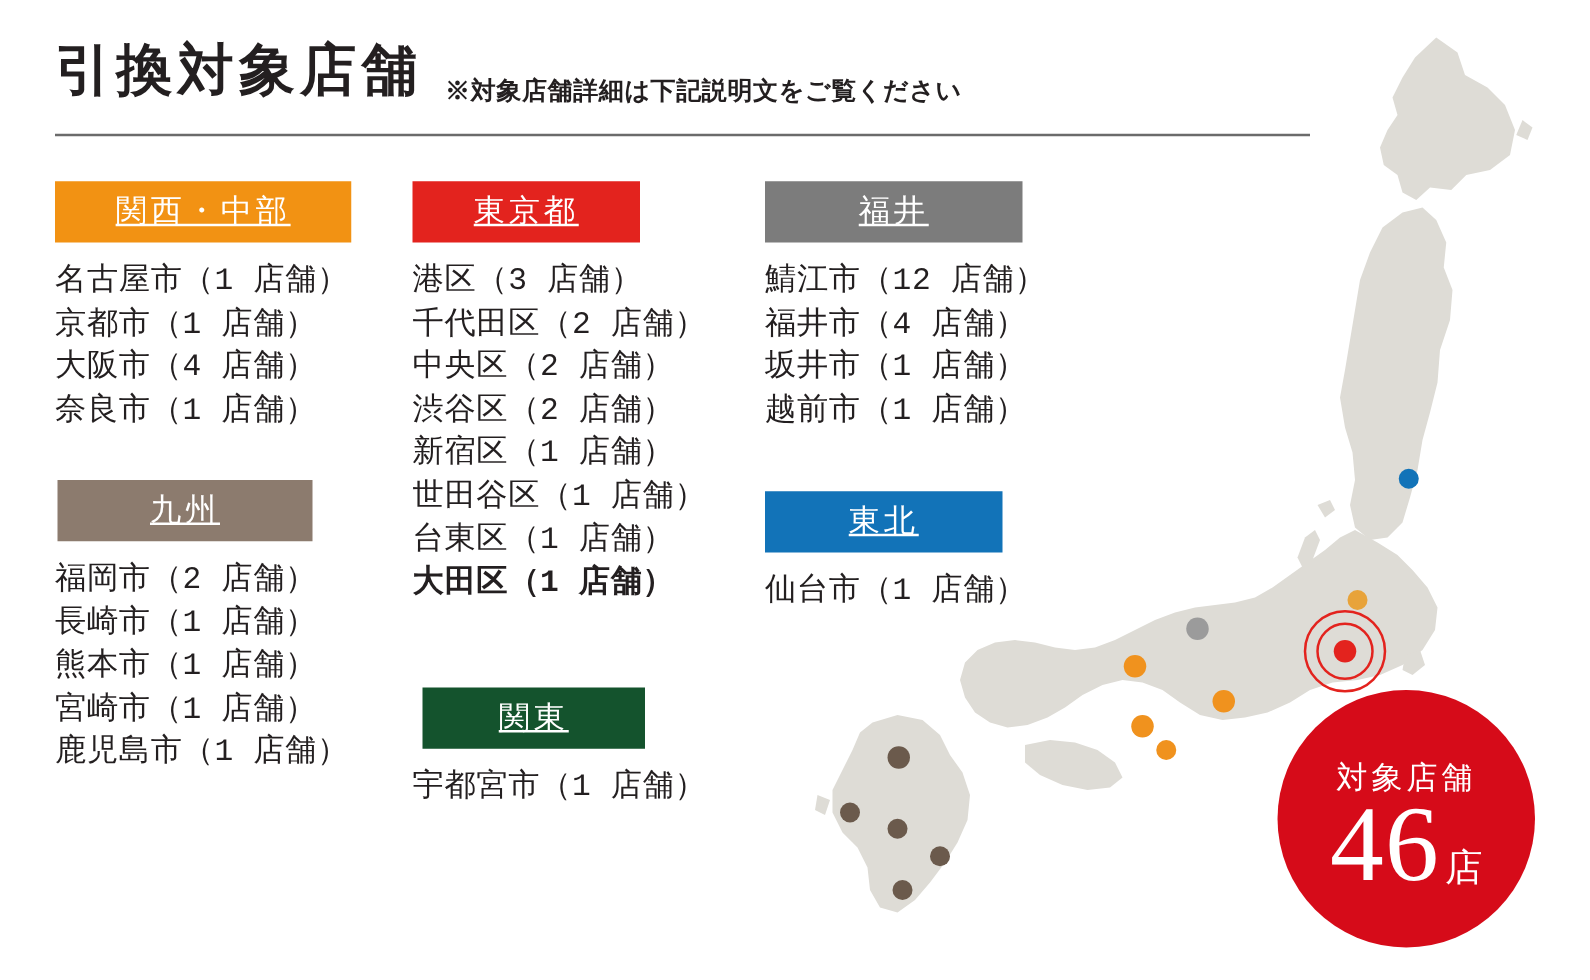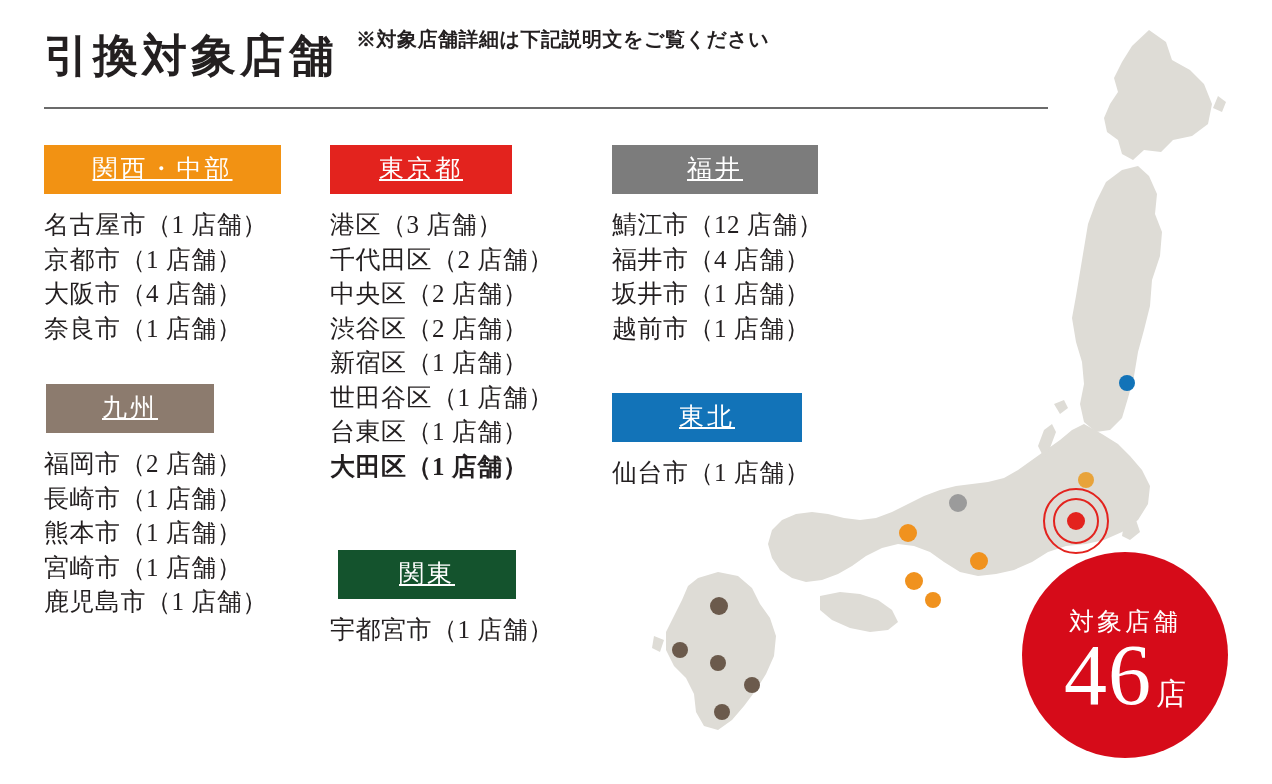--- a/index.html
+++ b/index.html
@@ -16,21 +16,21 @@
     color: #231f20;
   }
 
   
   .header {
     position: absolute;
     left: 44px;
     top: 26px;
     width: 1004px;
     display: flex;
-    align-items: flex-start;
+    align-items: flex-end;
   }
   .header-title {
     font-size: 45px;
     font-weight: 700;
     letter-spacing: 4px;
     color: #231f20;
     white-space: nowrap;
   }
   .header-note {
     font-size: 20px;
@@ -71,36 +71,37 @@
     text-align: center;
     color: #ffffff;
     font-size: 25px;
     font-weight: 400;
     letter-spacing: 3px;
     padding: 7px 0 9px 0;
     box-sizing: border-box;
     text-decoration: underline;
   }
   .label-kansai  { background: #f29213; width: 237px; }
-  .label-kyushu  { background: #8c7b6e; width: 168px; margin-left: 2px; }
+  .label-kyushu  { background: #8c7b6e; width: 204px; margin-left: 2px; }
   .label-tokyo   { background: #e3231e; width: 182px; }
   .label-kanto   { background: #14532d; width: 178px; margin-left: 8px; }
   .label-fukui   { background: #7c7c7c; width: 206px; }
   .label-tohoku  { background: #1273b8; width: 190px; }
 
   .city-list {
     margin: 0;
     padding: 0;
     list-style: none;
   }
   .city-list li {
     font-size: 25px;
     line-height: 1.38;
     letter-spacing: 0.5px;
     white-space: nowrap;
+    font-family: Liberation Mono, monospace;
   }
   .city-list li.bold { font-weight: 700; }
 
   
   .col-1 .g-kansai { margin-top: 0; }
   .col-1 .g-kyushu { margin-top: 38px; }
   .col-2 .g-kanto  { margin-top: 66px; }
   .col-3 .g-tohoku { margin-top: 47px; }
 
   .group .city-list { margin-top: 14px; }

